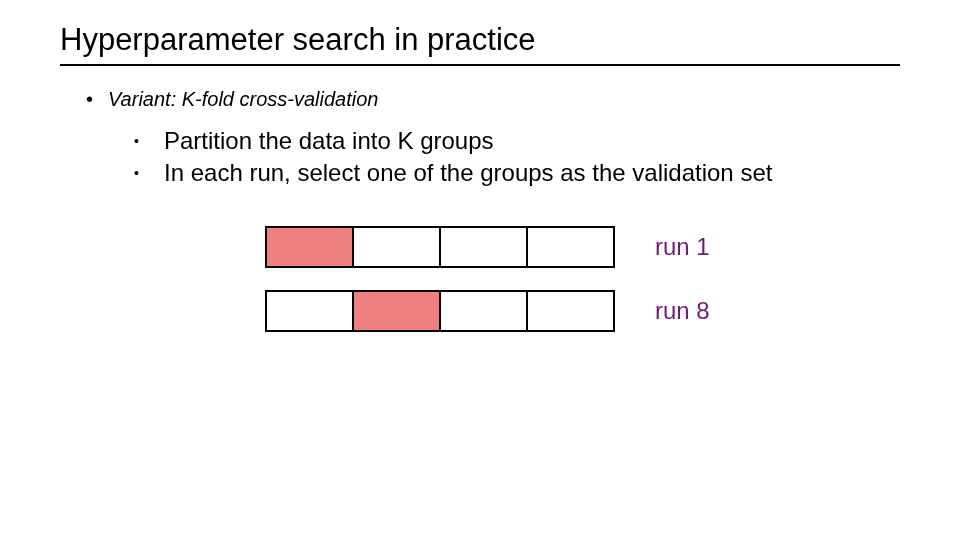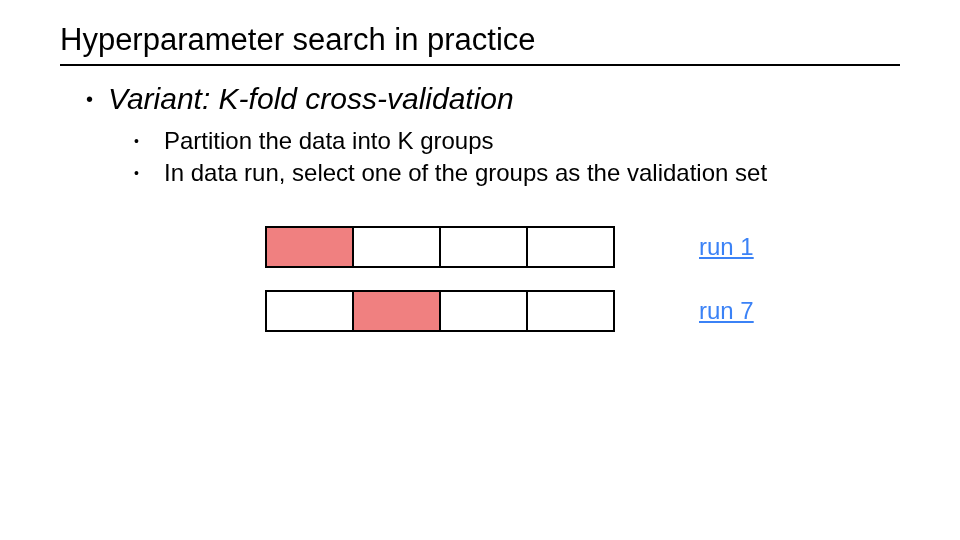--- a/index.html
+++ b/index.html
@@ -2,32 +2,32 @@
 <html><head>
 <meta charset="utf-8">
 <style>
   * { box-sizing: border-box; margin: 0; padding: 0; }
   html, body { width: 960px; height: 540px; background: #fff; font-family: Arial, Helvetica, sans-serif; color: #000; }
   .slide { width: 960px; height: 540px; position: relative; padding: 22px 60px 0 60px; }
   .title { font-size: 31px; font-weight: 400; padding-bottom: 6px; border-bottom: 2px solid #000; }
   .l1 { margin-top: 18px; padding-left: 26px; }
   .l1-item { display: flex; align-items: flex-start; margin-bottom: 8px; }
   .l1-item .dot { width: 22px; flex: 0 0 22px; font-size: 20px; line-height: 30px; }
-  .l1-item .txt { font-size: 30px; font-style: italic; line-height: 30px; }
+  .l1-item .txt { font-size: 20px; font-style: italic; line-height: 30px; }
   .l2 { margin-top: 14px; padding-left: 74px; }
   .l2-item { display: flex; align-items: flex-start; margin-bottom: 6px; }
   .l2-item .dot { width: 30px; flex: 0 0 30px; font-size: 14px; line-height: 26px; }
   .l2-item .txt { font-size: 24px; line-height: 26px; }
   .diagram { position: absolute; top: 226px; left: 265px; width: 560px; }
   .run-row { display: flex; align-items: center; margin-bottom: 22px; }
   .bar { display: flex; border: 2px solid #000; width: 350px; height: 42px; }
   .cell { flex: 1 1 0; border-right: 2px solid #000; }
   .cell:last-child { border-right: none; }
   .fill { background: #f08080; }
-  .run-label { margin-left: 84px; font-size: 24px; color: #3b82f6; font-family: Arial, sans-serif; text-decoration: underline; }
+  .run-label { margin-left: 40px; font-size: 24px; color: #701a75; font-family: Arial, sans-serif; }
 </style>
 </head>
 <body>
 
 <div class="slide">
 
   <h1 class="title">Hyperparameter search in practice</h1>
 
   <ul class="l1">
     <li class="l1-item">
@@ -36,21 +36,21 @@
     </li>
   </ul>
 
   <ul class="l2">
     <li class="l2-item">
       <span class="dot">•</span>
       <span class="txt">Partition the data into K groups</span>
     </li>
     <li class="l2-item">
       <span class="dot">•</span>
-      <span class="txt">In data run, select one of the groups as the validation set</span>
+      <span class="txt">In each run, select one of the groups as the validation set</span>
     </li>
   </ul>
 
   <div class="diagram">
 
     <div class="run-row">
       <div class="bar">
         <div class="cell fill"></div>
         <div class="cell"></div>
         <div class="cell"></div>
@@ -59,20 +59,20 @@
       <div class="run-label">run 1</div>
     </div>
 
     <div class="run-row">
       <div class="bar">
         <div class="cell"></div>
         <div class="cell fill"></div>
         <div class="cell"></div>
         <div class="cell"></div>
       </div>
-      <div class="run-label">run 7</div>
+      <div class="run-label">run 8</div>
     </div>
 
 
 
   </div>
 
 </div>
 
 </body></html>

